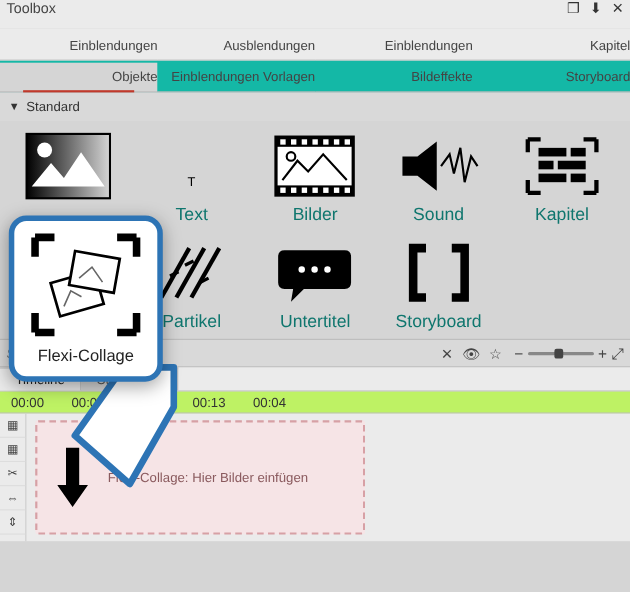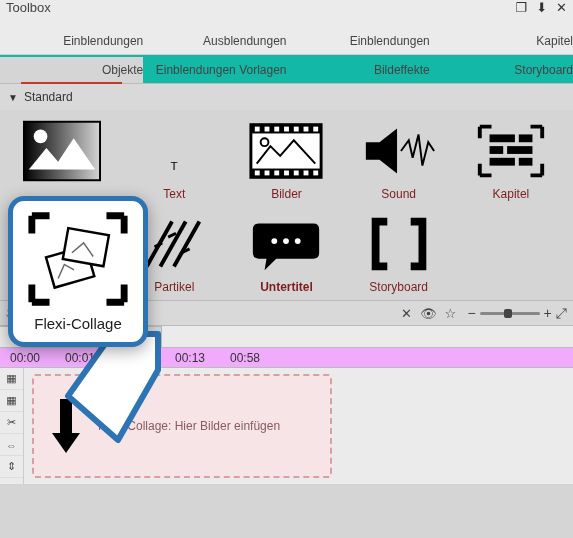--- a/index.html
+++ b/index.html
@@ -13,33 +13,33 @@
 .tab-strip .tab.active{background:#d5d5d5;border-bottom:none}
 .tab-strip .tab.active::after{content:"";position:absolute;bottom:-1px;left:15%;width:70%;height:2px;background:#c0392b}
 .tab-strip.secondary{background:#14b8a6}
 .tab-strip.secondary .tab{border-bottom:1px solid #bbb}
 .tab-strip.secondary .tab.active{background:#d5d5d5}
 .category{display:flex;align-items:center;gap:6px;padding:6px 8px;background:#d9d9d9;font-size:16px;color:#555}
 .category .tri{font-size:10px}
 .grid{display:grid;grid-template-columns:repeat(5,1fr);gap:4px;padding:6px 8px 2px;background:#d5d5d5}
 .cell{display:flex;flex-direction:column;align-items:center;gap:5px;padding:4px;cursor:pointer}
 .cell .ico{width:78px;height:62px;display:flex;align-items:center;justify-content:center}
-.cell .lbl{font-size:12px;color:#7f1d1d}
-.cell .lbl.bold{font-weight:700}
+.cell .lbl{font-size:16px;color:#0f766e}
+.cell .lbl.bold{font-weight:400}
 .search-row{display:flex;align-items:center;background:#d9d9d9;border-top:1px solid #bbb;border-bottom:1px solid #bbb;height:26px}
 .search-row input{flex:1;background:transparent;border:none;outline:none;padding:0 6px;font-style:italic;color:#888}
 .search-row .sicon{width:22px;text-align:center;color:#444;cursor:pointer;font-size:13px}
 .zoom{display:flex;align-items:center;gap:4px;padding:0 6px}
 .zoom .minus,.zoom .plus,.zoom .ex{cursor:pointer;font-size:14px;color:#444}
 .zoom .track{width:60px;height:3px;background:#888;position:relative;border-radius:2px}
 .zoom .thumb{position:absolute;top:-3px;left:40%;width:8px;height:9px;background:#444;border-radius:2px}
 .tl-tabs{display:flex;background:#ebebeb;height:22px;border-bottom:1px solid #bbb}
 .tl-tabs .tt{padding:3px 14px;font-size:12px;background:#d5d5d5;border-right:1px solid #bbb;cursor:pointer;color:#555;border-top:1px solid #bbb}
 .tl-tabs .tt.active{background:#ebebeb;color:#222}
-.ruler{display:flex;background:#f0abfc;height:20px;font-size:10px;color:#444;border-bottom:1px solid #bbb;padding-left:24px}
+.ruler{display:flex;background:#bef264;height:20px;font-size:10px;color:#444;border-bottom:1px solid #bbb;padding-left:24px}
 .ruler .tick{width:55px;position:relative}
 .ruler .tick span{position:absolute;top:3px;left:-14px}
 .timeline-area{display:flex;background:#ebebeb;height:116px}
 .tl-left{width:24px;display:flex;flex-direction:column;border-right:1px solid #ccc}
 .tl-left .tb{height:22px;display:flex;align-items:center;justify-content:center;border-bottom:1px solid #ddd;cursor:pointer;font-size:11px;color:#444}
 .drop-zone{margin:6px 8px;border:2px dashed #d7a0a5;background:#f6e4e6;flex:1;display:flex;align-items:center;gap:18px;padding:8px 18px;border-radius:3px;max-width:300px}
 .drop-zone .hint{color:#8a5a5e;font-size:12px}
 .float-card{position:absolute;top:196px;left:8px;width:140px;background:#fff;border:5px solid #2d74b5;border-radius:16px;box-shadow:0 4px 16px rgba(0,0,0,.35);padding:8px 6px 10px;text-align:center;z-index:10}
 .float-card .fico{width:108px;height:100px;margin:0 auto 6px}
 .float-card .flbl{font-size:15px;color:#222}
@@ -242,21 +242,21 @@
   <div class="tick">
       <span>00:01</span>
     </div>
   <div class="tick">
       <span>00:02</span>
     </div>
   <div class="tick">
       <span>00:13</span>
     </div>
   <div class="tick">
-      <span>00:58</span>
+      <span>00:04</span>
     </div>
 </div>
 
 <div class="timeline-area">
   <div class="tl-left">
     <div class="tb">▦</div>
     <div class="tb">▦</div>
     <div class="tb">✂</div>
     <div class="tb">⇔</div>
     <div class="tb">⇕</div>

